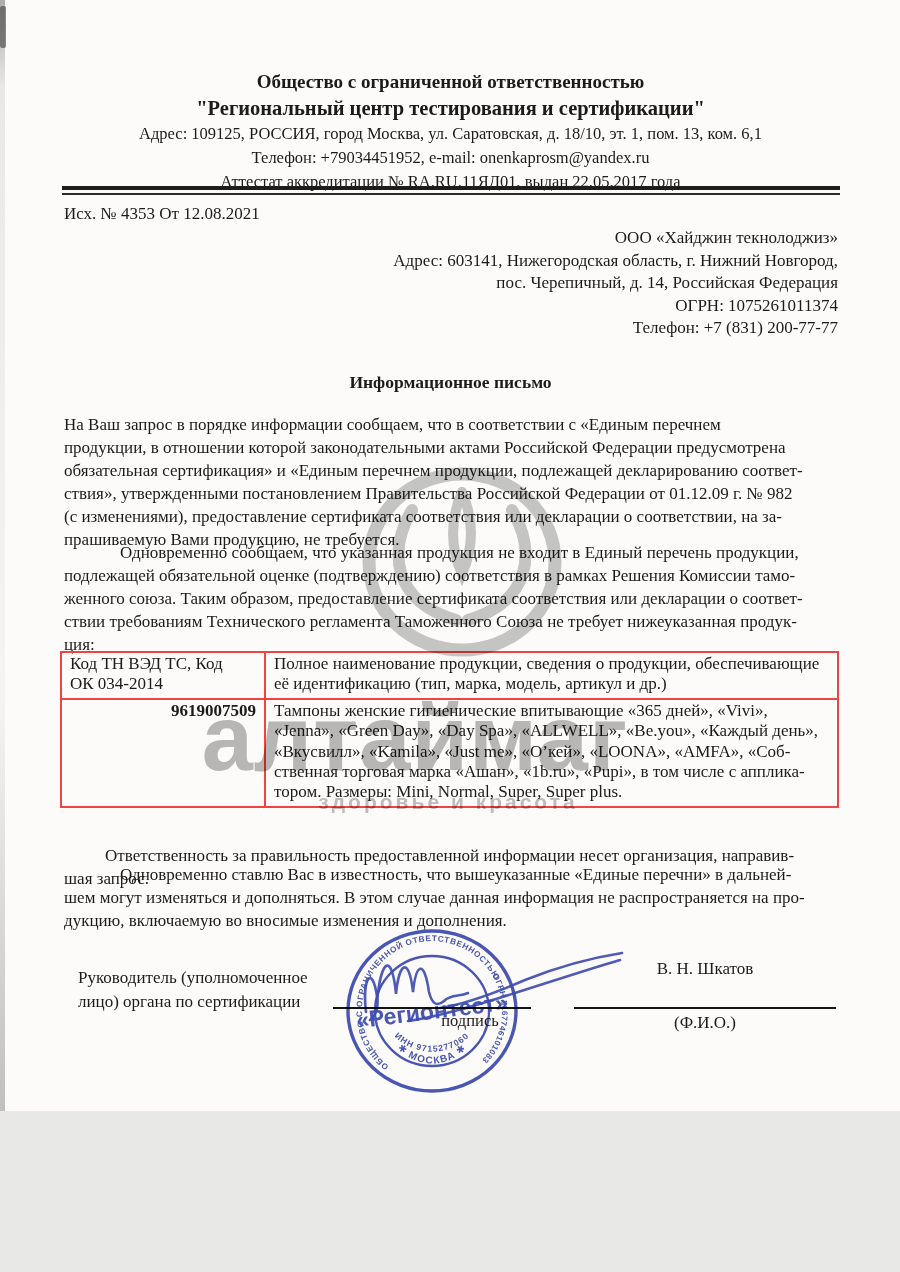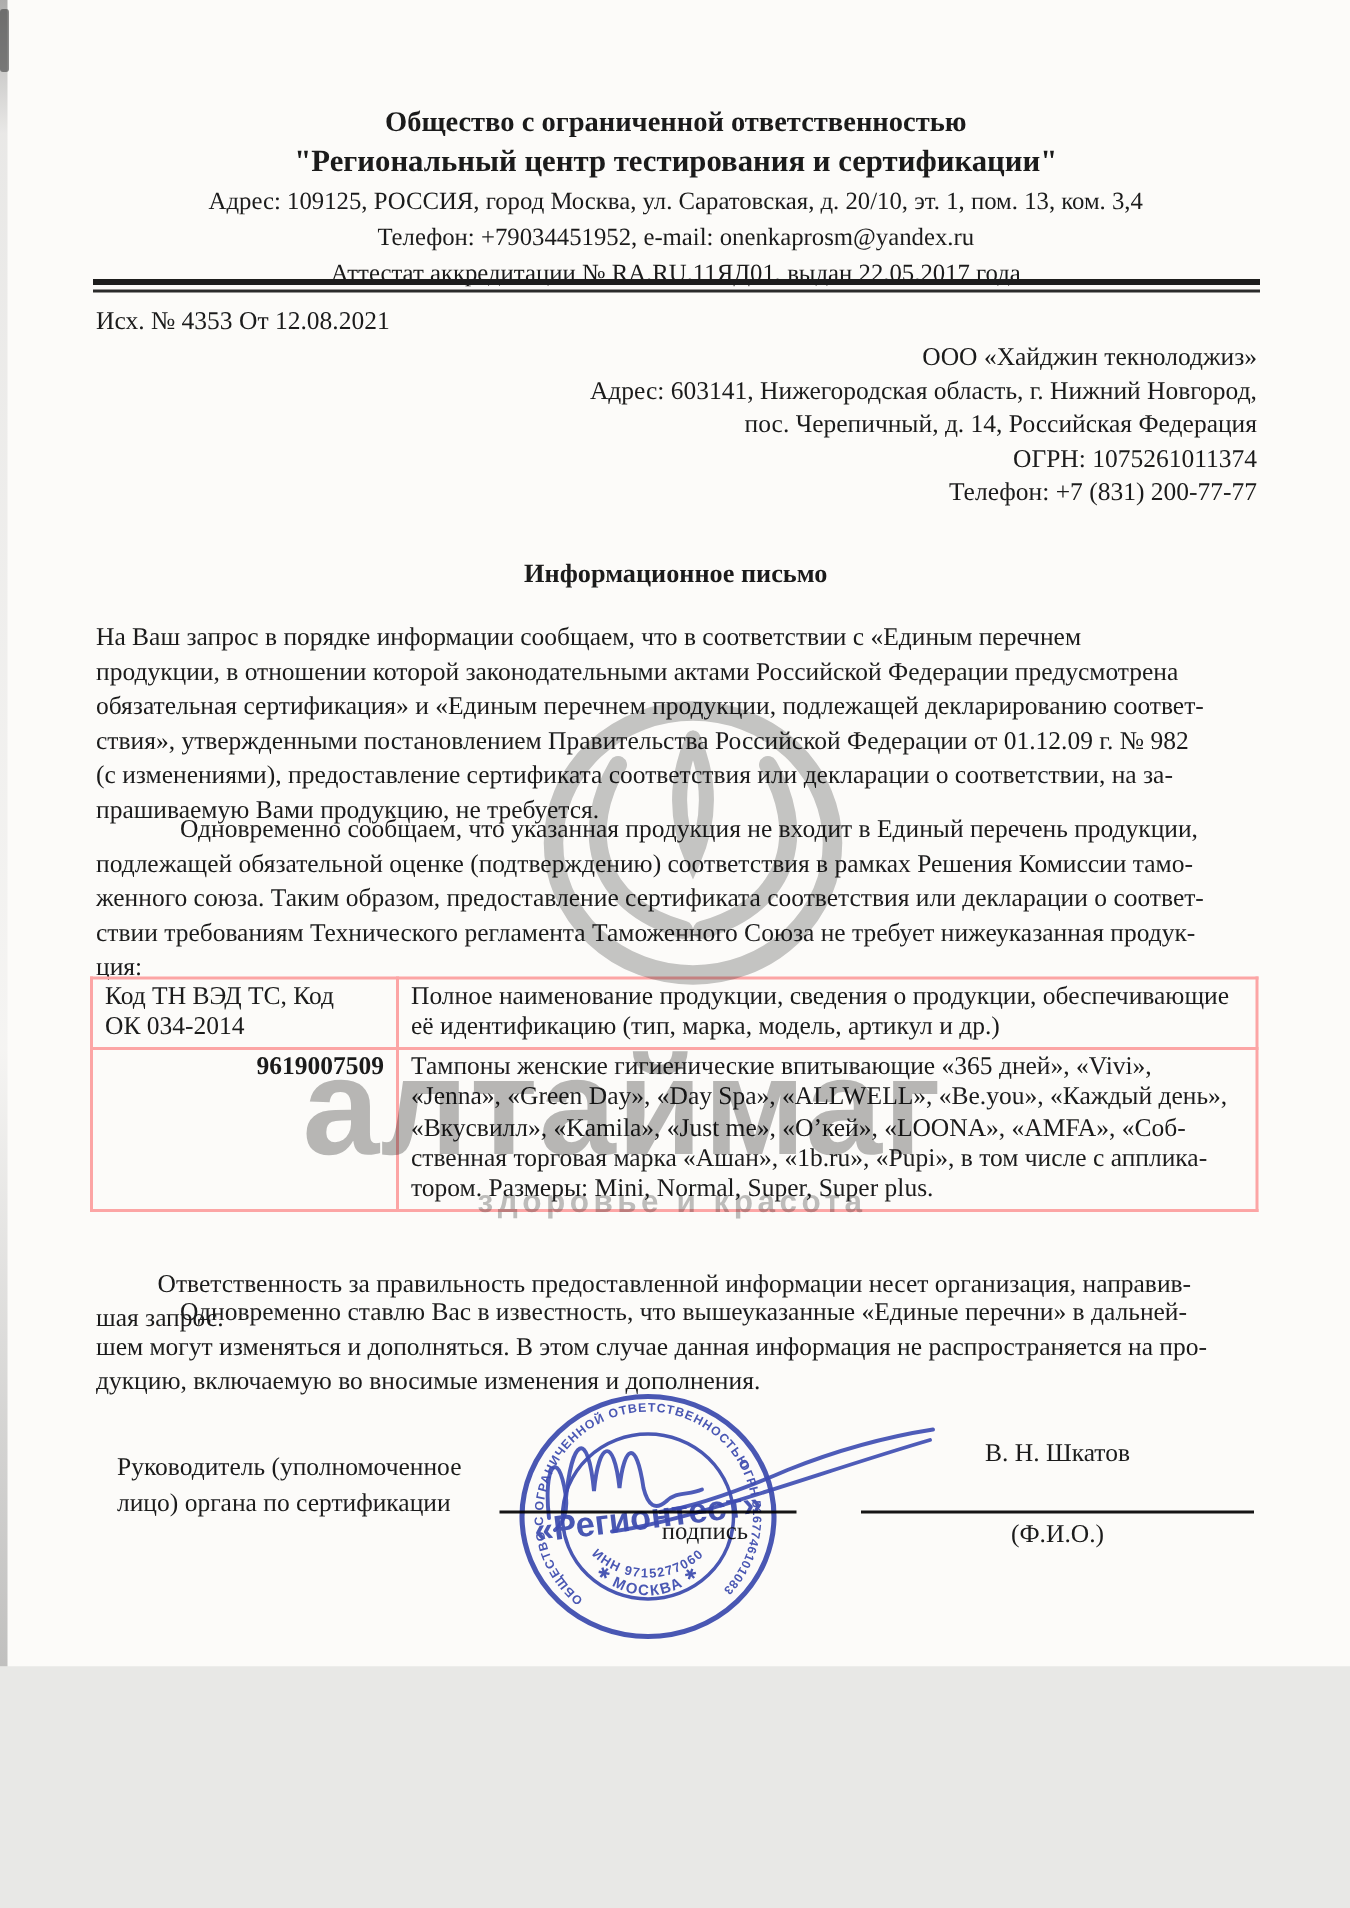--- a/index.html
+++ b/index.html
@@ -22,21 +22,21 @@
   
   .title{top:372px;left:62px;width:777px;text-align:center;font-size:17.5px;font-weight:bold;z-index:2;}
   .para{left:64px;width:777px;font-size:17px;line-height:23px;z-index:2;}
   .p1{top:396px;}
   .p2{top:524px;text-indent:56px;}
   .p3{top:827px;text-indent:41px;}
   .p4{top:846px;text-indent:56px;}
   
   .ptable{top:651px;left:60px;width:779px;border-collapse:collapse;z-index:2;
           font-size:17px;line-height:20.4px;table-layout:fixed;}
-  .ptable th,.ptable td{border:2px solid #fca5a5;padding:1px 8px 3px 8px;vertical-align:top;
+  .ptable th,.ptable td{border:2px solid #ef4444;padding:1px 8px 3px 8px;vertical-align:top;
           font-weight:normal;text-align:left;white-space:pre-line;}
   .ptable .c1{width:186px;}
   .ptable td.code{text-align:right;font-weight:bold;}
   
   .sig-left-label{top:966px;left:78px;width:280px;font-size:17px;line-height:24px;z-index:2;}
   .sig-line-left{top:1007px;left:333px;width:198px;border-bottom:2px solid #151515;z-index:1;}
   .sig-caption{top:1011px;left:370px;width:200px;text-align:center;font-size:16.5px;z-index:2;}
   .sig-line-right{top:1007px;left:574px;width:262px;border-bottom:2px solid #151515;z-index:1;}
   .sig-name{top:959px;left:574px;width:262px;text-align:center;font-size:17px;z-index:2;}
   .sig-fio{top:1013px;left:574px;width:262px;text-align:center;font-size:17px;z-index:2;}
@@ -62,21 +62,21 @@
     filter:blur(3px);border-radius:50%;z-index:1;}
 </style>
 </head>
 <body>
 
 <div class="page">
 
   <header class="abs letterhead">
     <div class="lh-org-type">Общество с ограниченной ответственностью</div>
     <div class="lh-org-name">"Региональный центр тестирования и сертификации"</div>
-    <div class="lh-line">Адрес: 109125, РОССИЯ, город Москва, ул. Саратовская, д. 20/10, эт. 1, пом. 13, ком. 3,4</div>
+    <div class="lh-line">Адрес: 109125, РОССИЯ, город Москва, ул. Саратовская, д. 18/10, эт. 1, пом. 13, ком. 6,1</div>
     <div class="lh-line">Телефон: +79034451952, e-mail: onenkaprosm@yandex.ru</div>
     <div class="lh-line">Аттестат аккредитации № RA.RU.11ЯД01, выдан 22.05.2017 года</div>
   </header>
   <div class="abs rule"></div>
 
   <div class="abs ref-line">Исх. № 4353 От 12.08.2021</div>
 
   <div class="abs recipient">
     <div>ООО «Хайджин текнолоджиз»</div>
     <div>Адрес: 603141, Нижегородская область, г. Нижний Новгород,</div>

